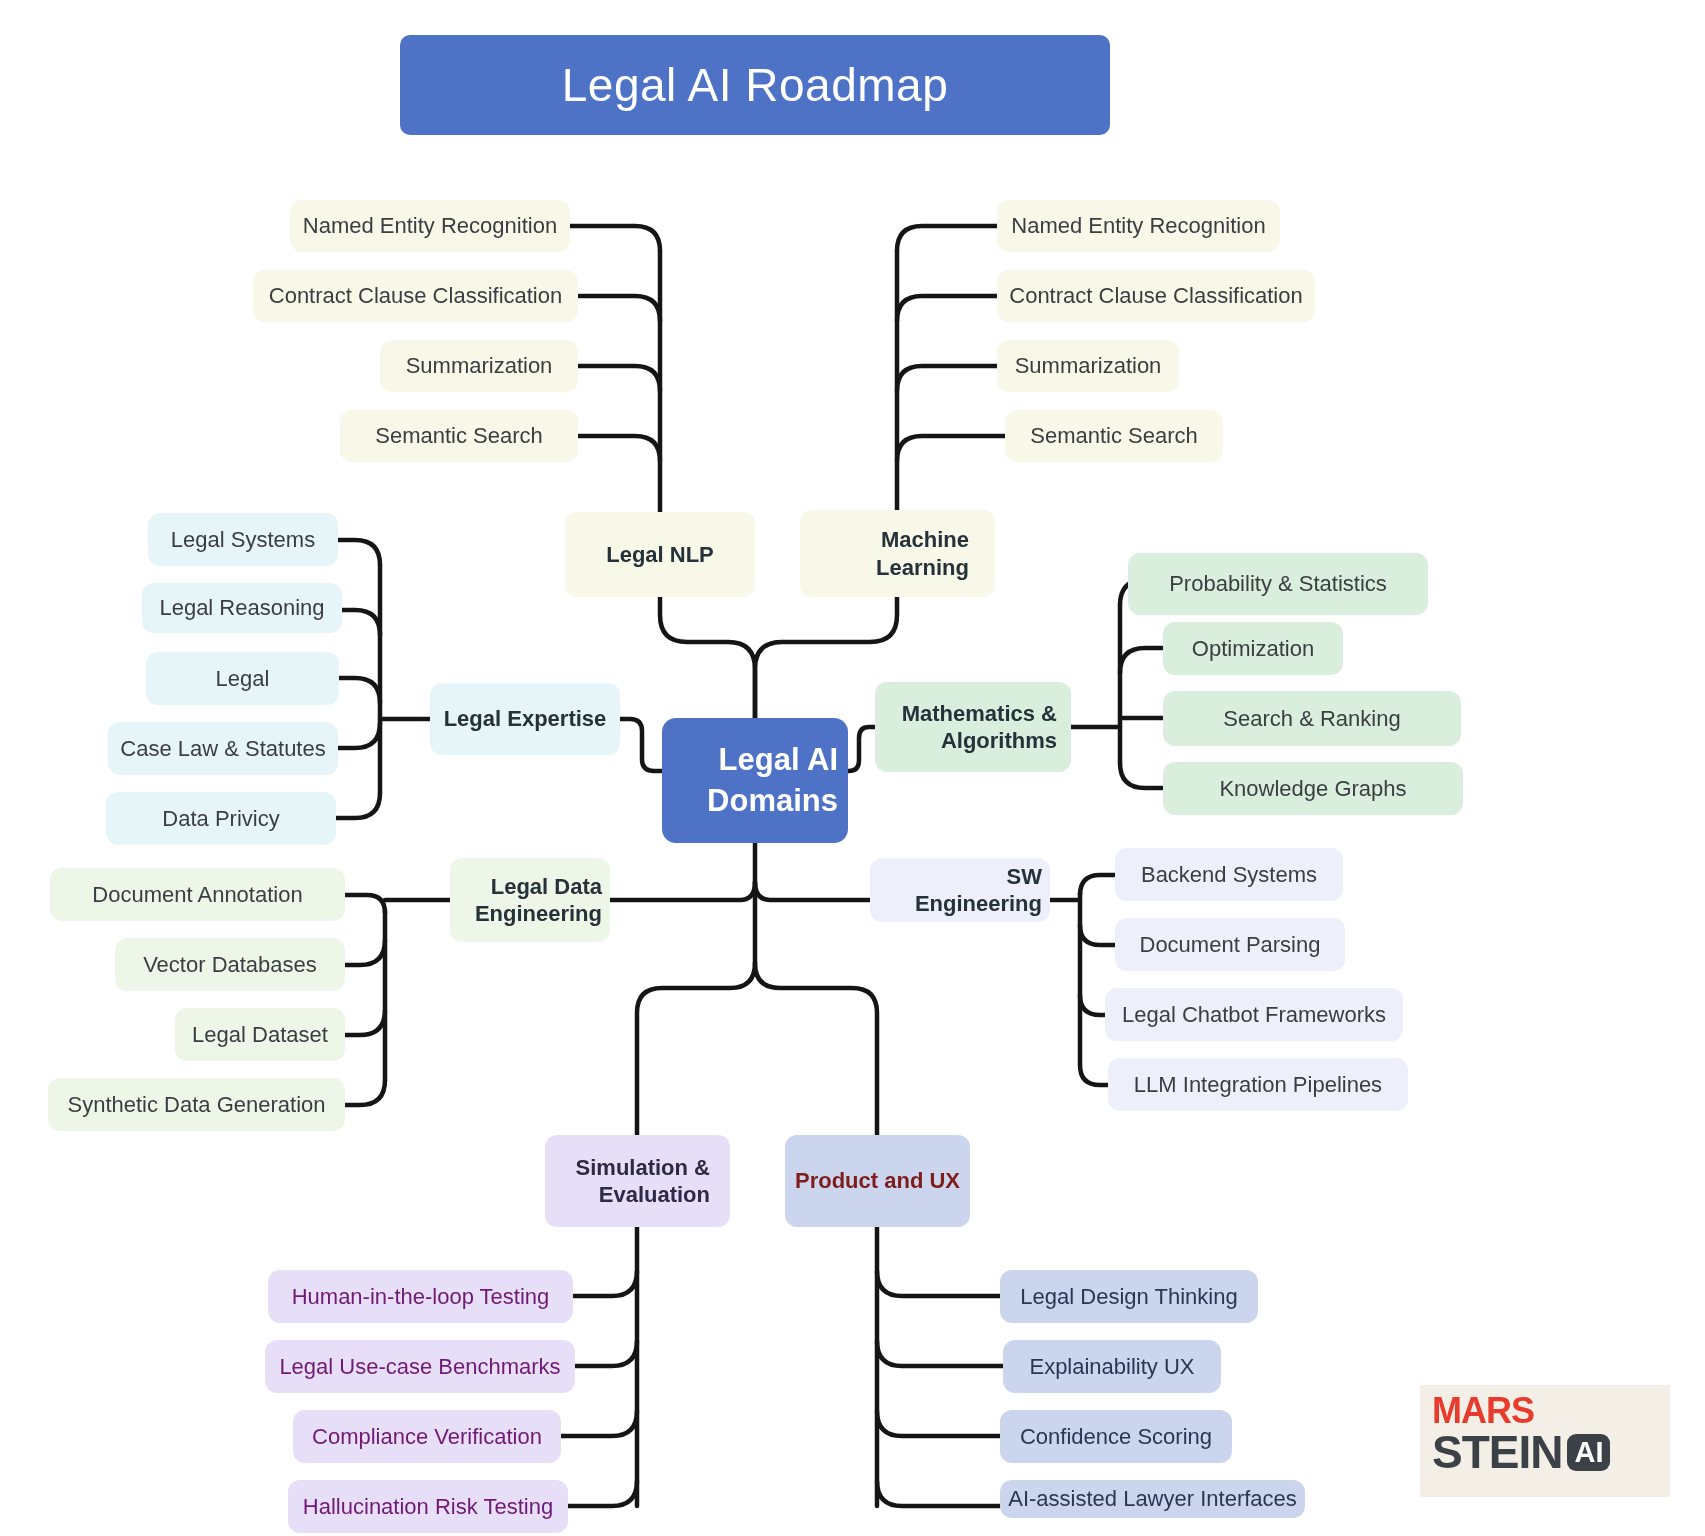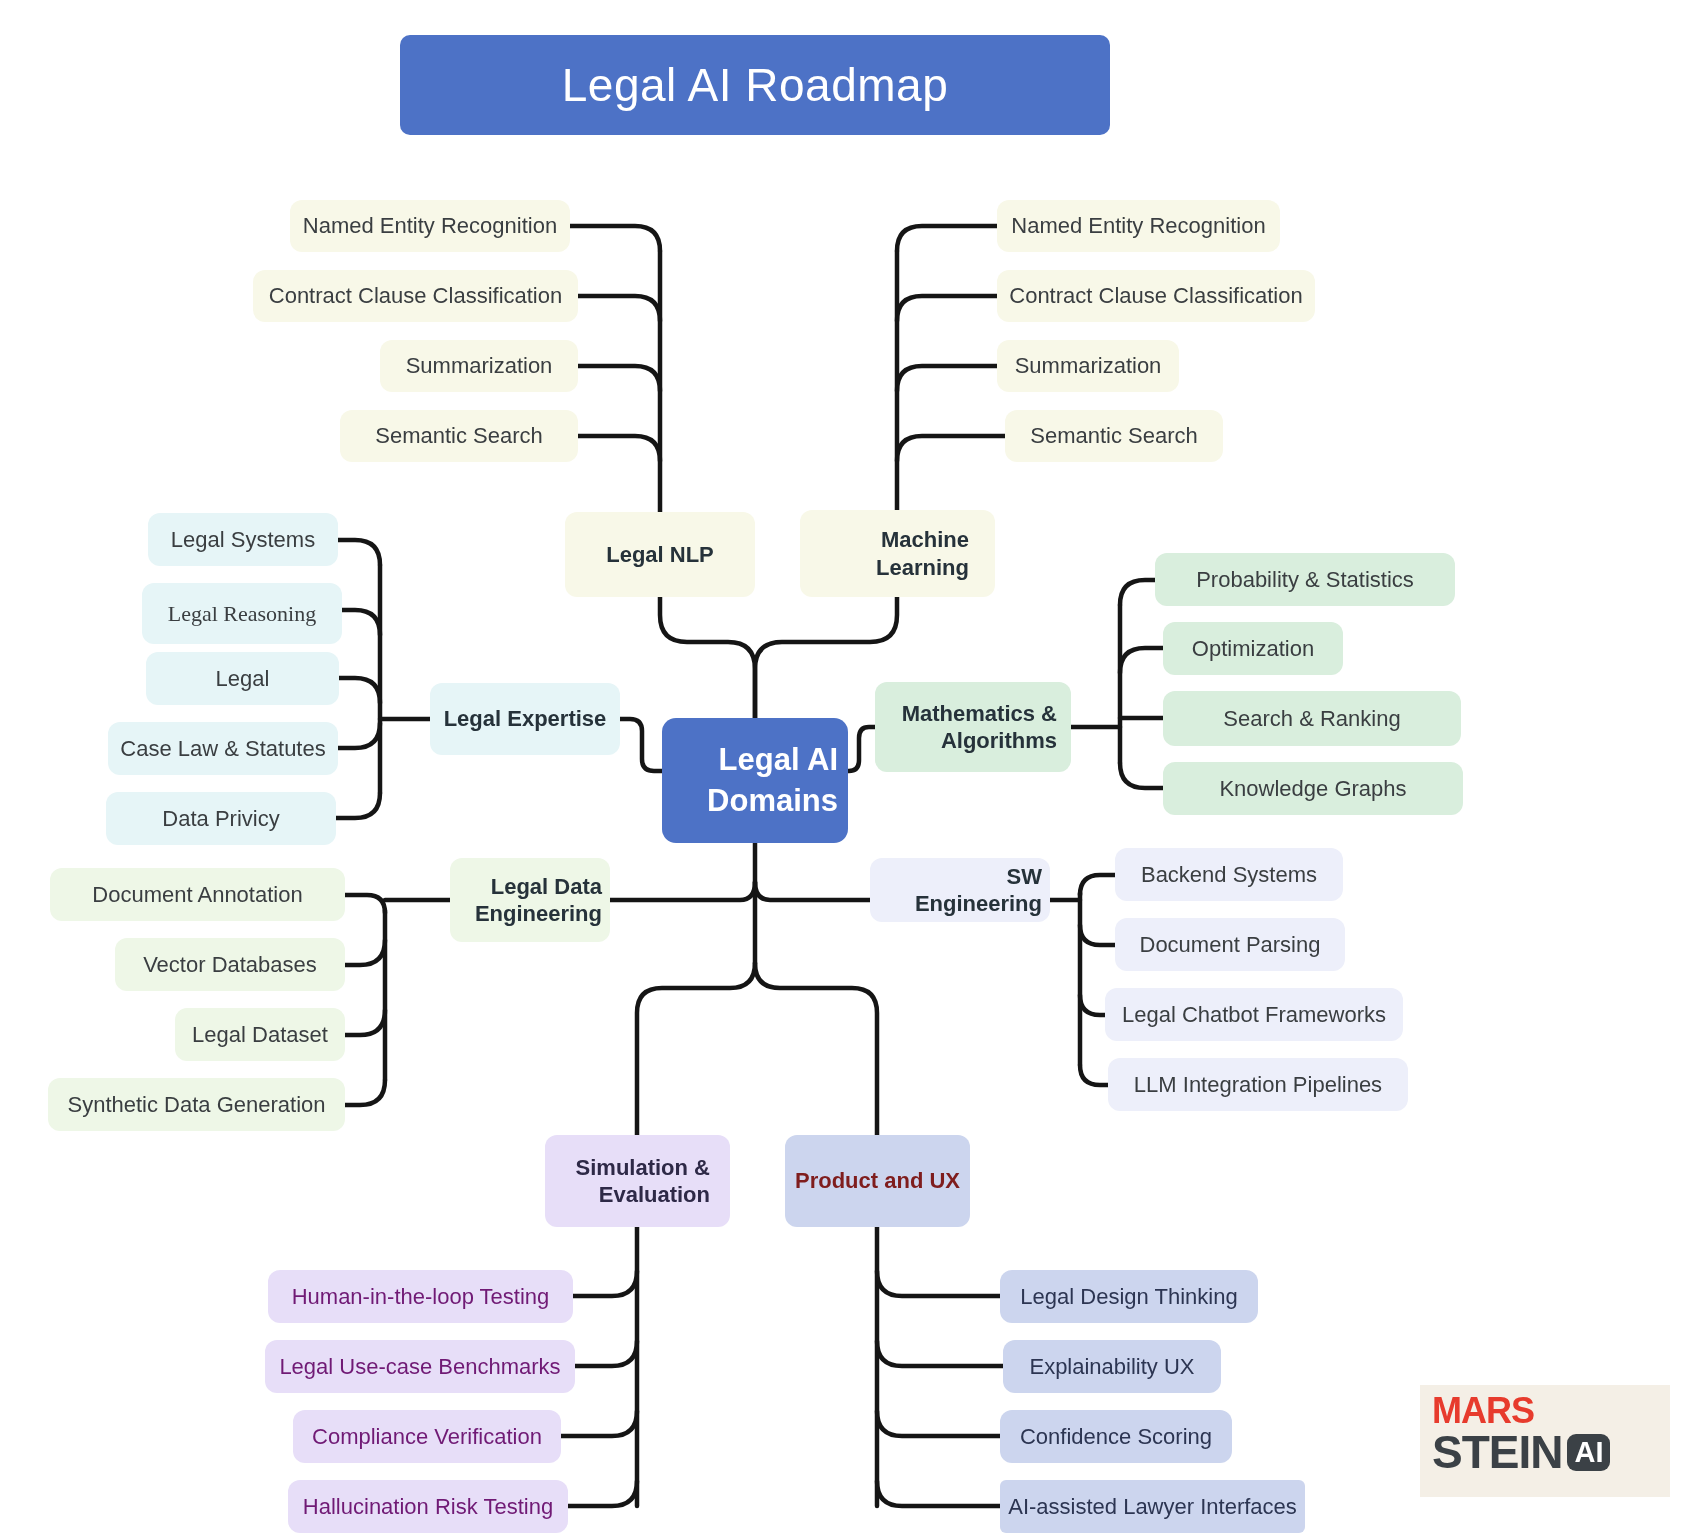--- a/index.html
+++ b/index.html
@@ -132,27 +132,27 @@
   <div class="node cream leaf" style="left:340px;top:410px;width:238px;height:52px;">Semantic Search</div>
 
   <div class="node cream head" style="left:800px;top:510px;width:195px;height:87px;padding:4px 26px;">Machine Learning</div>
   <div class="node cream leaf" style="left:997px;top:200px;width:283px;height:52px;">Named Entity Recognition</div>
   <div class="node cream leaf" style="left:997px;top:270px;width:318px;height:52px;">Contract Clause Classification</div>
   <div class="node cream leaf" style="left:997px;top:340px;width:182px;height:52px;">Summarization</div>
   <div class="node cream leaf" style="left:1005px;top:410px;width:218px;height:52px;">Semantic Search</div>
 
   <div class="node ice head" style="left:430px;top:683px;width:190px;height:72px;">Legal Expertise</div>
   <div class="node ice leaf" style="left:148px;top:513px;width:190px;height:53px;">Legal Systems</div>
-  <div class="node ice leaf" style="left:142px;top:583px;width:200px;height:61px;font-family:Liberation Serif, serif;">Legal Reasoning</div>
+  <div class="node ice leaf" style="left:142px;top:583px;width:200px;height:50px;">Legal Reasoning</div>
   <div class="node ice leaf" style="left:146px;top:652px;width:193px;height:53px;">Legal</div>
   <div class="node ice leaf" style="left:108px;top:722px;width:230px;height:53px;">Case Law &amp; Statutes</div>
   <div class="node ice leaf" style="left:106px;top:792px;width:230px;height:53px;">Data Privicy</div>
 
   <div class="node mint head" style="left:875px;top:682px;width:196px;height:90px;padding:4px 14px;">Mathematics &amp; Algorithms</div>
-  <div class="node mint leaf" style="left:1155px;top:553px;width:300px;height:53px;">Probability &amp; Statistics</div>
+  <div class="node mint leaf" style="left:1128px;top:553px;width:300px;height:62px;">Probability &amp; Statistics</div>
   <div class="node mint leaf" style="left:1163px;top:622px;width:180px;height:53px;">Optimization</div>
   <div class="node mint leaf" style="left:1163px;top:691px;width:298px;height:55px;">Search &amp; Ranking</div>
   <div class="node mint leaf" style="left:1163px;top:762px;width:300px;height:53px;">Knowledge Graphs</div>
 
   <div class="node palegreen head" style="left:450px;top:858px;width:160px;height:84px;padding:4px 8px;">Legal Data Engineering</div>
   <div class="node palegreen leaf" style="left:50px;top:868px;width:295px;height:53px;">Document Annotation</div>
   <div class="node palegreen leaf" style="left:115px;top:938px;width:230px;height:53px;">Vector Databases</div>
   <div class="node palegreen leaf" style="left:175px;top:1008px;width:170px;height:53px;">Legal Dataset</div>
   <div class="node palegreen leaf" style="left:48px;top:1078px;width:297px;height:53px;">Synthetic Data Generation</div>
 
@@ -165,21 +165,21 @@
   <div class="node purp head" style="left:545px;top:1135px;width:185px;height:92px;padding:4px 20px;">Simulation &amp; Evaluation</div>
   <div class="node purp leaf" style="left:268px;top:1270px;width:305px;height:53px;">Human-in-the-loop Testing</div>
   <div class="node purp leaf" style="left:265px;top:1340px;width:310px;height:53px;">Legal Use-case Benchmarks</div>
   <div class="node purp leaf" style="left:293px;top:1410px;width:268px;height:53px;">Compliance Verification</div>
   <div class="node purp leaf" style="left:288px;top:1480px;width:280px;height:53px;">Hallucination Risk Testing</div>
 
   <div class="node peri head" style="left:785px;top:1135px;width:185px;height:92px;padding:4px 8px;">Product and UX</div>
   <div class="node peri leaf" style="left:1000px;top:1270px;width:258px;height:53px;">Legal Design Thinking</div>
   <div class="node peri leaf" style="left:1003px;top:1340px;width:218px;height:53px;">Explainability UX</div>
   <div class="node peri leaf" style="left:1000px;top:1410px;width:232px;height:53px;">Confidence Scoring</div>
-  <div class="node peri leaf" style="left:1000px;top:1480px;width:305px;height:53px;border-radius:6px;">AI-assisted Lawyer Interfaces</div>
+  <div class="node peri leaf" style="left:1000px;top:1480px;width:305px;height:38px;">AI-assisted Lawyer Interfaces</div>
 
   <div id="logo">
     <div class="l1">MARS</div>
     <div class="l2">
       <span class="stein">STEIN</span>
       <span class="badge">AI</span>
     </div>
   </div>
 
 </div>

